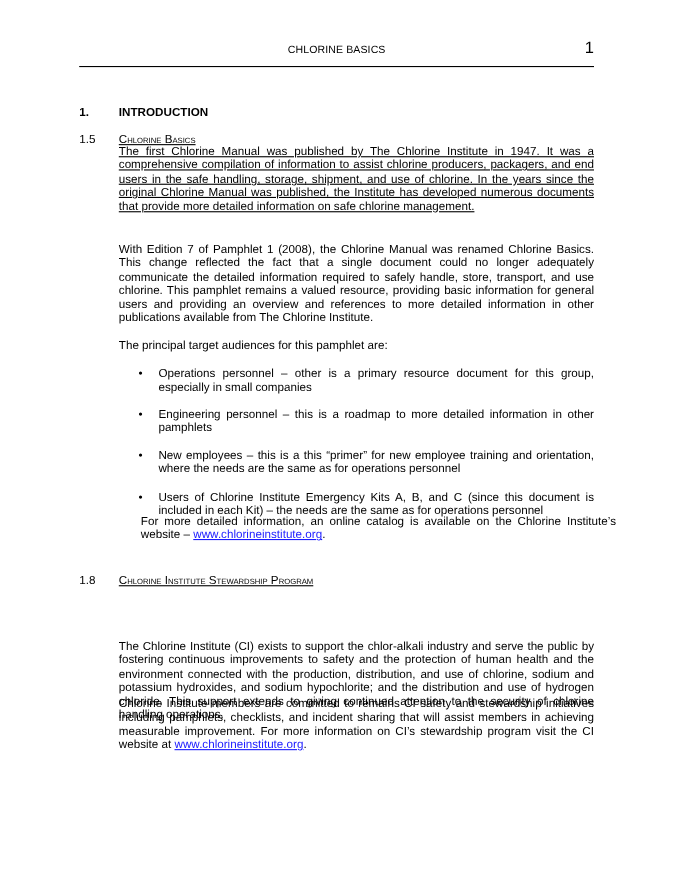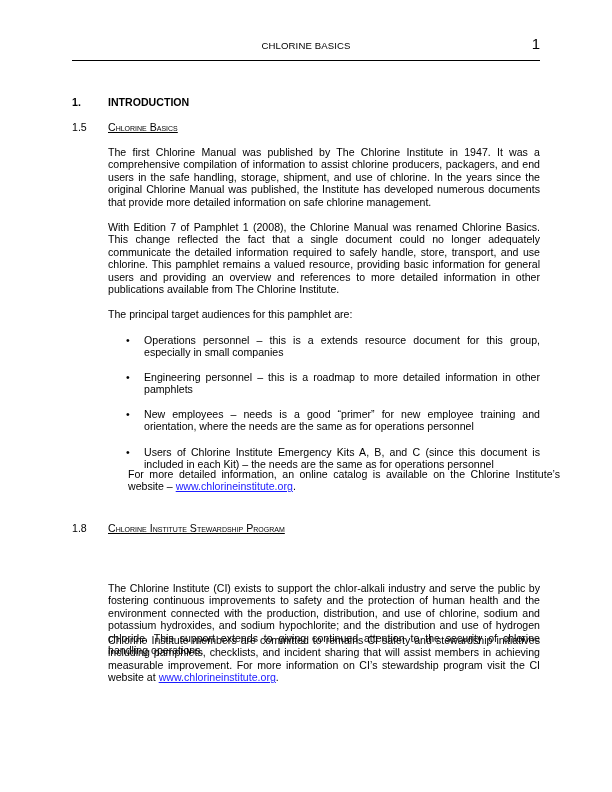--- a/index.html
+++ b/index.html
@@ -35,43 +35,43 @@
 <div class="sec h1" style="top:96px;">
   <span class="num">1.</span>
   <span class="ttl">INTRODUCTION</span>
 </div>
 
 <div class="sec" style="top:121px;">
   <span class="num">1.5</span>
   <span class="ttl smallcaps">Chlorine Basics</span>
 </div>
 
-<div class="para" style="top:146px;">
+<div class="para" style="top:132px;text-decoration:underline;">
   <p>The first Chlorine Manual was published by The Chlorine Institute in 1947.  It was a comprehensive compilation of information to assist chlorine producers, packagers, and end users in the safe handling, storage, shipment, and use of chlorine.  In the years since the original Chlorine Manual was published, the Institute has developed numerous documents that provide more detailed information on safe chlorine management.</p>
 </div>
 
 <div class="para" style="top:221px;">
   <p>With Edition 7 of Pamphlet 1 (2008), the Chlorine Manual was renamed Chlorine Basics. This change reflected the fact that a single document could no longer adequately communicate the detailed information required to safely handle, store, transport, and use chlorine. This pamphlet remains a valued resource, providing basic information for general users and providing an overview and references to more detailed information in other publications available from The Chlorine Institute.</p>
 </div>
 
 <div class="para" style="top:308px;">
   <p>The principal target audiences for this pamphlet are:</p>
 </div>
 
 <div class="bul" style="top:334px;">
   <span class="dot">•</span>
-  <span>Operations personnel – this is a extends resource document for this group, especially in small companies</span>
+  <span>Operations personnel – other is a primary resource document for this group, especially in small companies</span>
 </div>
 <div class="bul" style="top:371px;">
   <span class="dot">•</span>
   <span>Engineering personnel – this is a roadmap to more detailed information in other pamphlets</span>
 </div>
 <div class="bul" style="top:408px;">
   <span class="dot">•</span>
-  <span>New employees – needs is a good “primer” for new employee training and orientation, where the needs are the same as for operations personnel</span>
+  <span>New employees – this is a this “primer” for new employee training and orientation, where the needs are the same as for operations personnel</span>
 </div>
 <div class="bul" style="top:446px;">
   <span class="dot">•</span>
   <span>Users of Chlorine Institute Emergency Kits A, B, and C (since this document is included in each Kit) – the needs are the same as for operations personnel</span>
 </div>
 
 <div class="para" style="top:468px;margin-left:20px;">
   <p><span>For more detailed information, an online catalog is available on the Chlorine Institute’s website – </span><a class="lnk" href="#">www.chlorineinstitute.org</a><span>.</span></p>
 </div>
 

